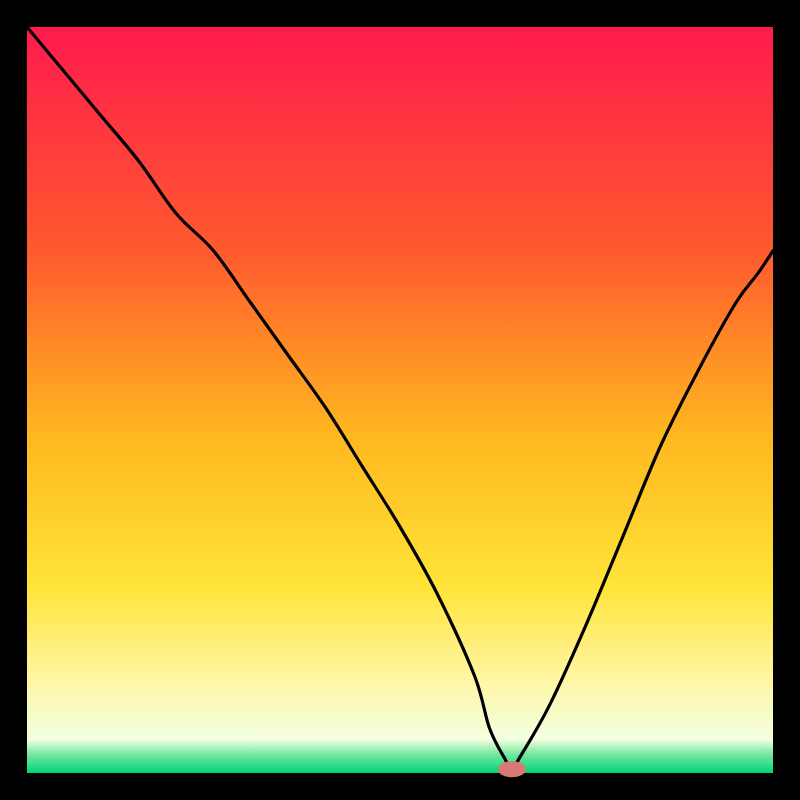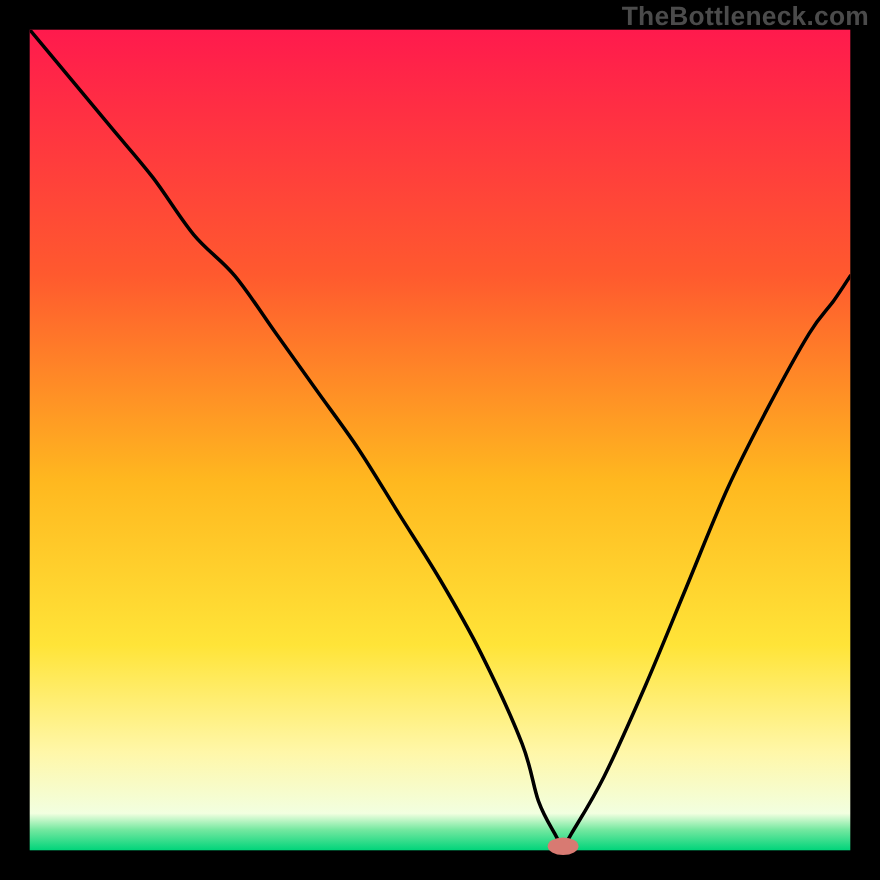--- a/index.html
+++ b/index.html
@@ -33,21 +33,20 @@
     top: 0;
     width: 800px;
     height: 800px;
     display: block;
   }
 </style>
 </head>
 <body>
 
 <div class="stage">
-  <div class="watermark">TheBottleneck.com</div>
 
   <svg class="plot" viewBox="0 0 800 800">
     <defs>
       <linearGradient id="bg-grad" x1="0" y1="0" x2="0" y2="1">
           <stop offset="0%" stop-color="#ff1a4d"></stop>
           <stop offset="30%" stop-color="#ff5a2e"></stop>
           <stop offset="55.00000000000001%" stop-color="#ffb81f"></stop>
           <stop offset="75%" stop-color="#ffe438"></stop>
           <stop offset="88%" stop-color="#fff7a8"></stop>
           <stop offset="95.5%" stop-color="#f2ffe0"></stop>

